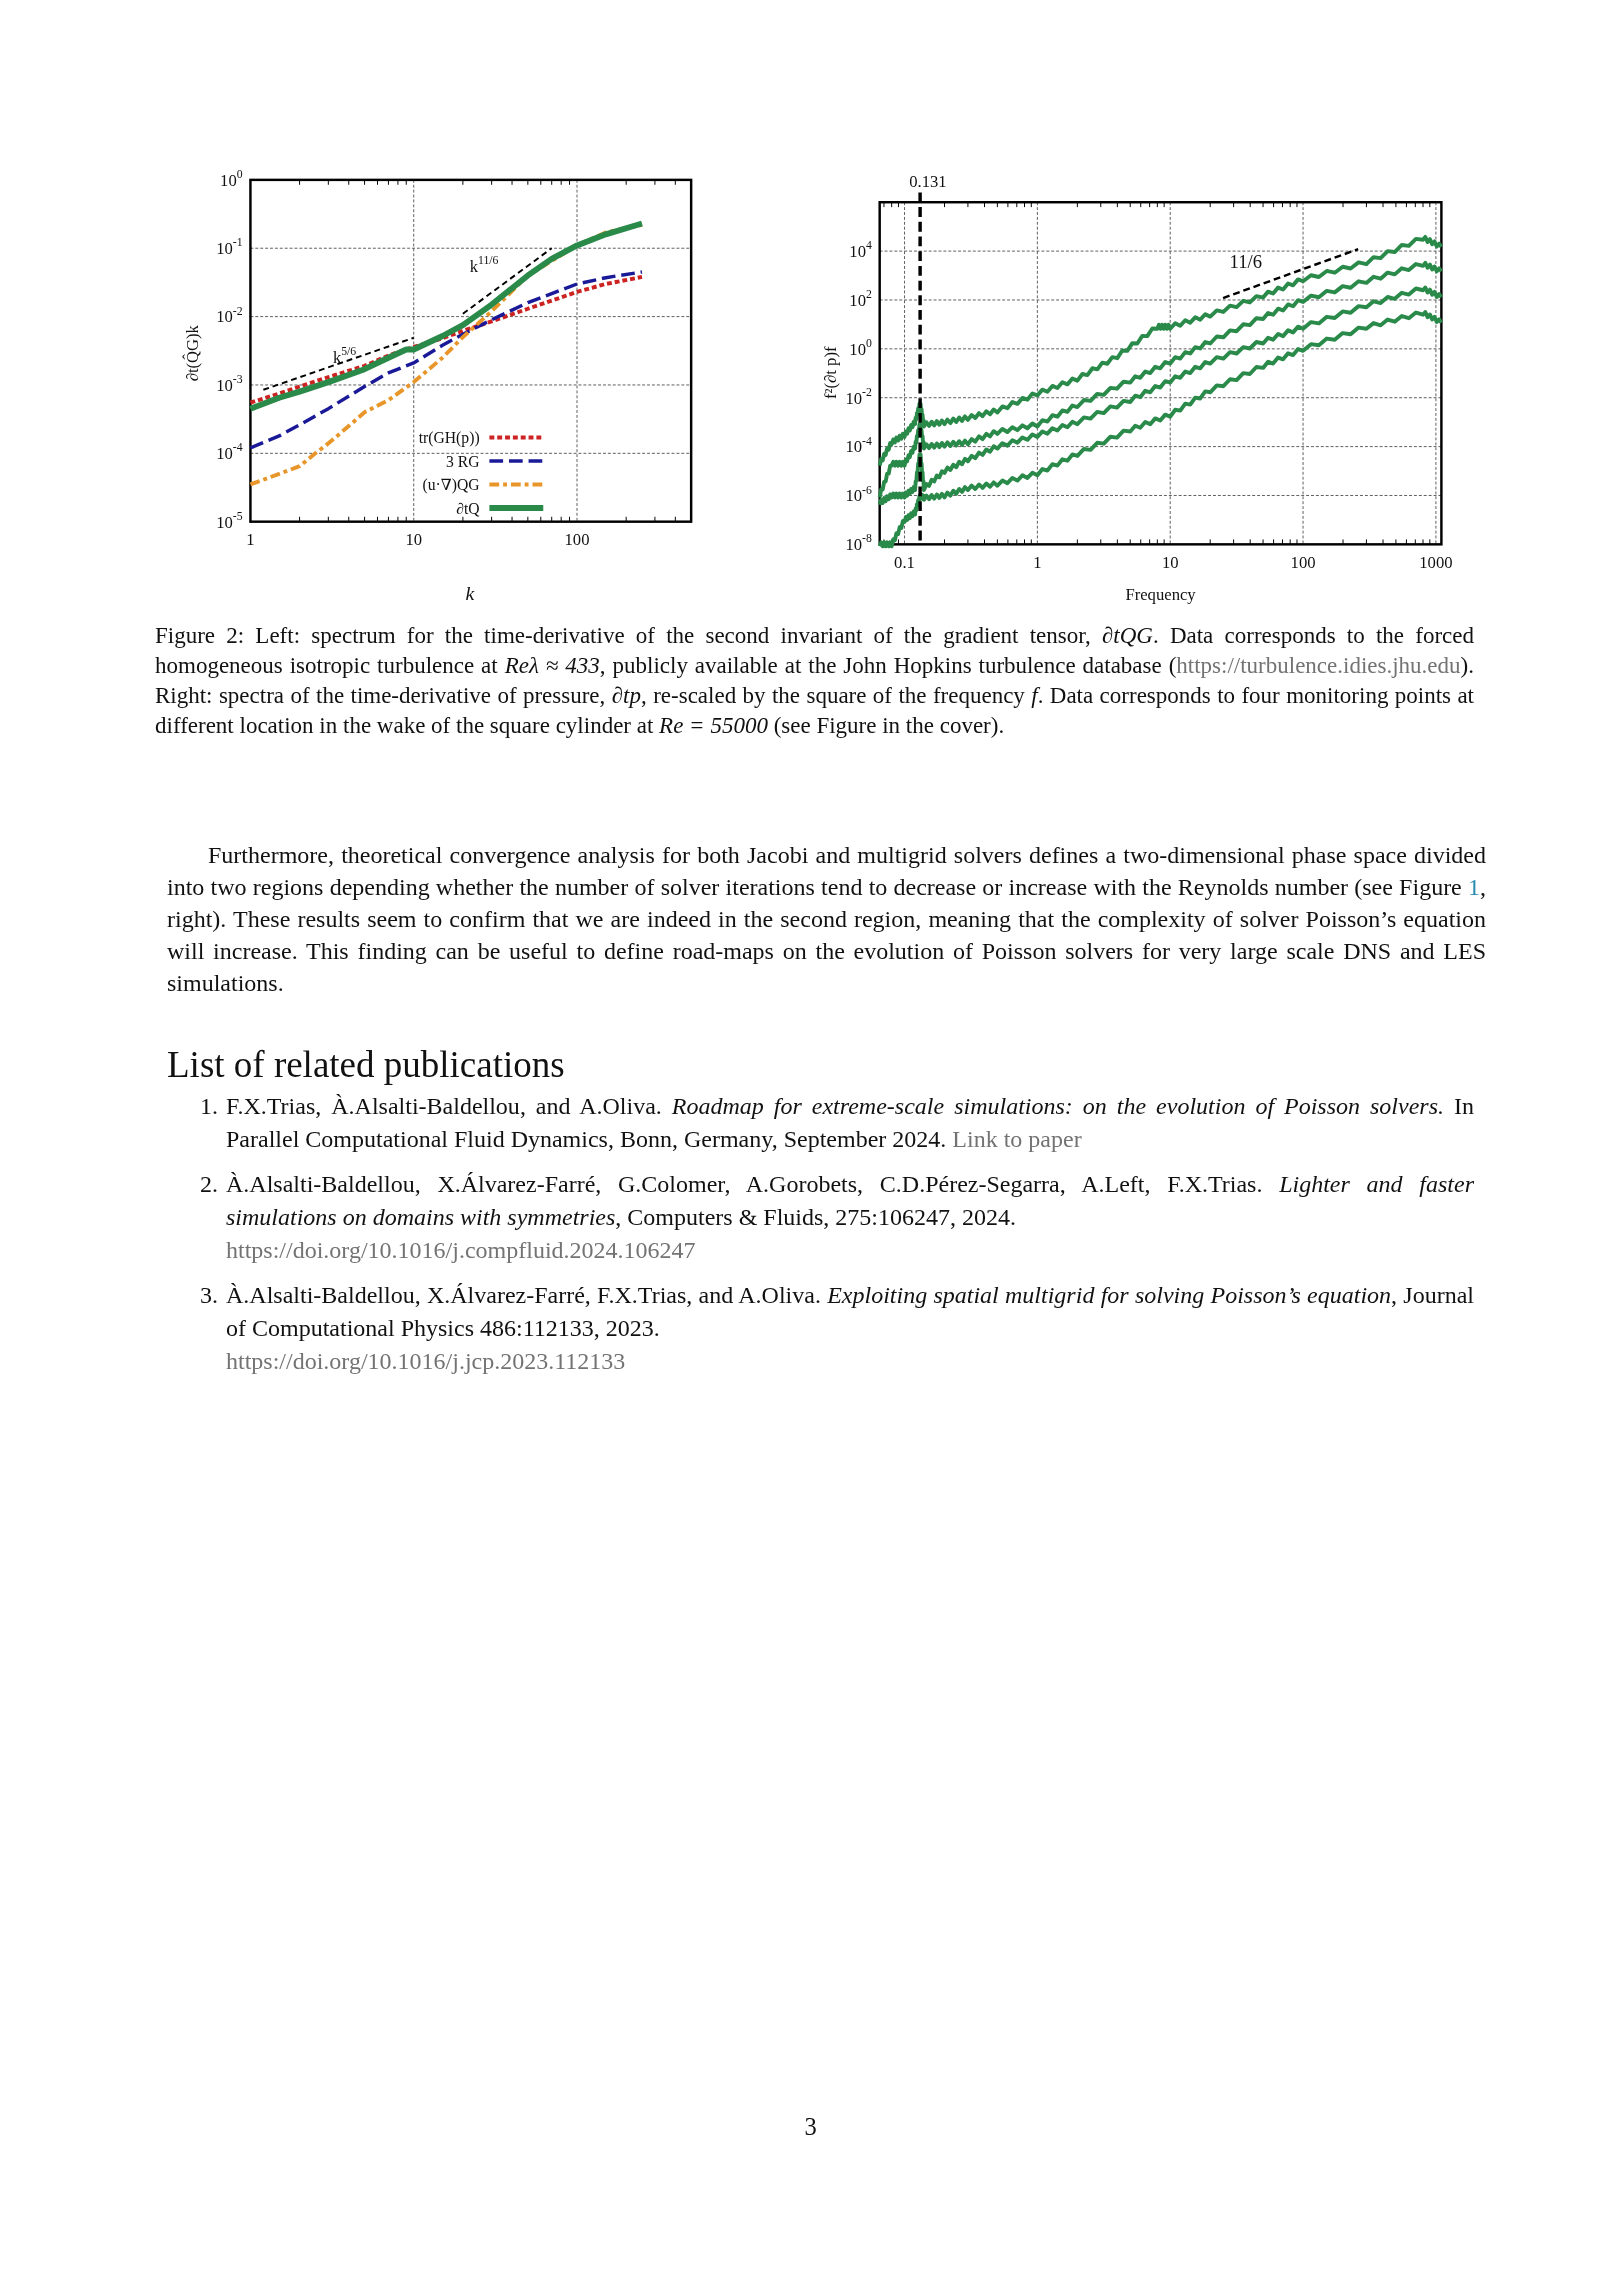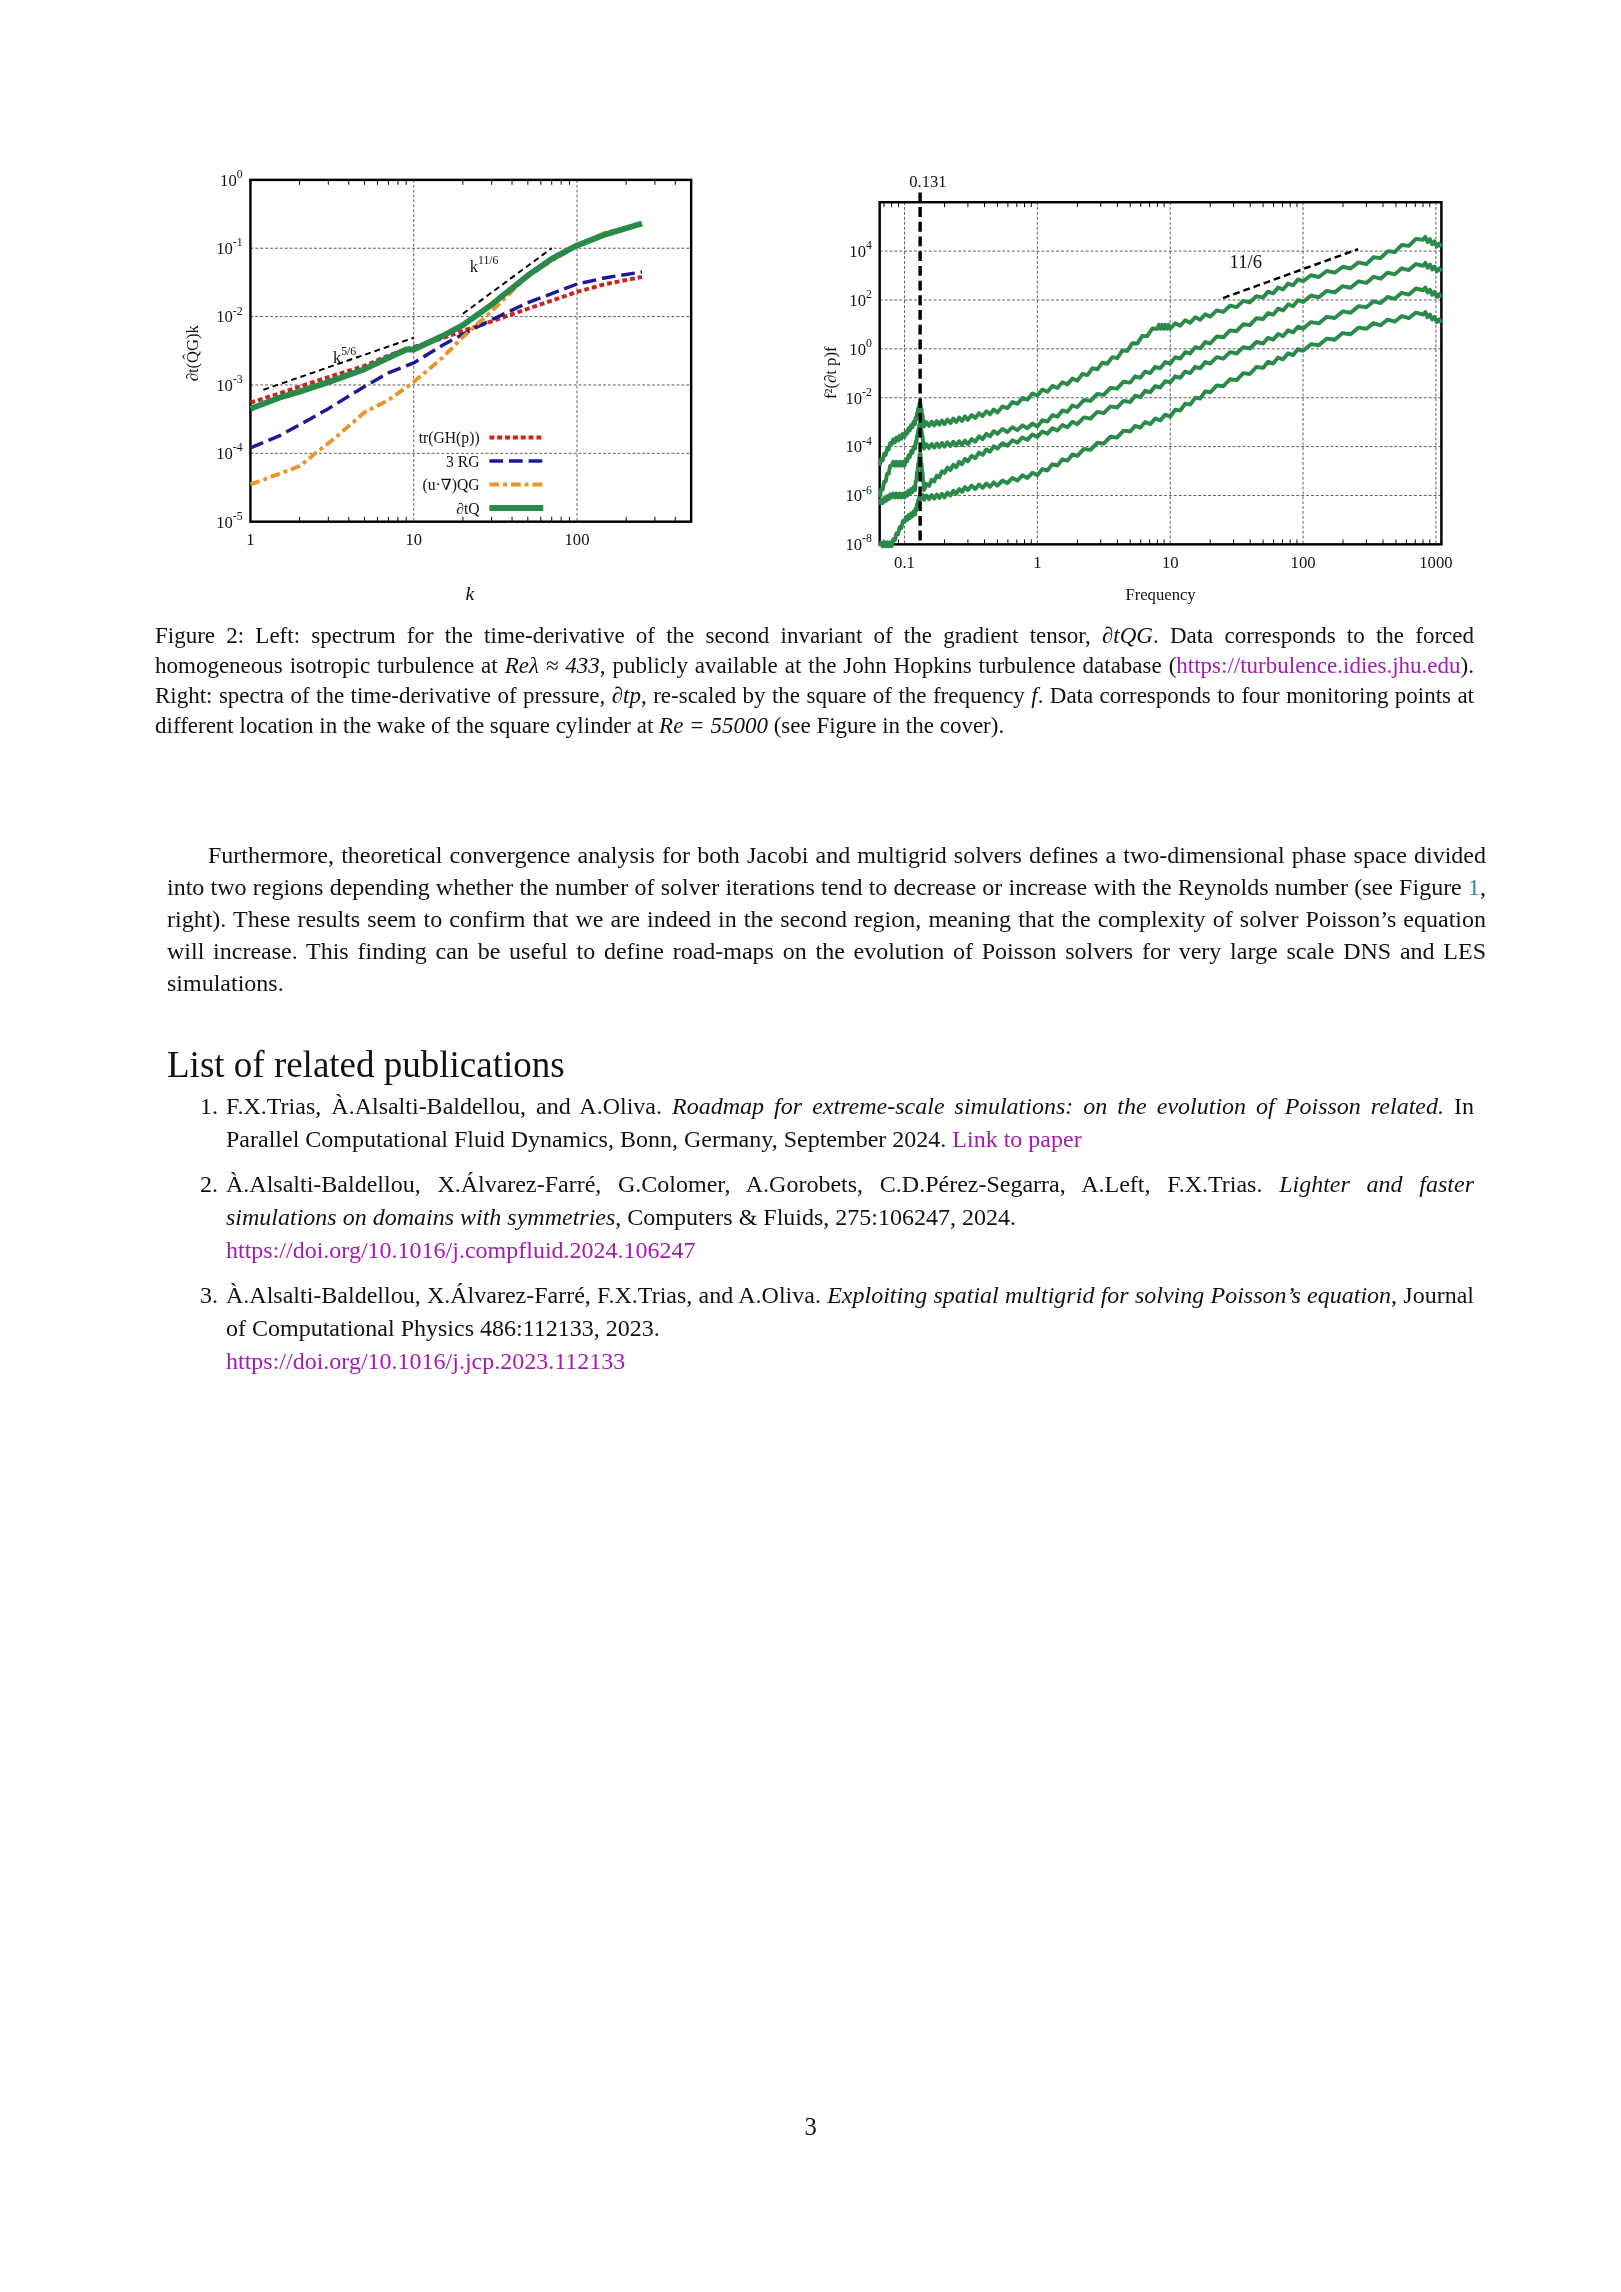--- a/index.html
+++ b/index.html
@@ -1,21 +1,21 @@
 <!DOCTYPE html>
 <html><head>
 <meta charset="utf-8">
 <style>
   html, body { margin: 0; padding: 0; background: #ffffff; }
   body { width: 1621px; height: 2293px; position: relative; font-family: "DejaVu Serif", "Liberation Serif", serif; color: #111; }
   .fig { position: absolute; }
   svg text { font-family: "Liberation Serif", "DejaVu Serif", serif; fill: #111; }
   .caption { position: absolute; left: 155px; top: 621px; width: 1319px; font-family: "Liberation Serif", "DejaVu Serif", serif; font-size: 23px; line-height: 30px; text-align: justify; }
   .para { position: absolute; left: 155px; top: 827px; width: 1319px; font-family: "Liberation Serif", "DejaVu Serif", serif; font-size: 24px; line-height: 32px; text-align: justify; text-indent: 41px; margin: 12px; }
-  .link { color: #a21caf; }
+  .link { color: #737373; }
   .ref { color: #2a8bb0; }
   h2.sec { position: absolute; left: 155px; top: 1031px; margin: 12px; font-family: "Liberation Serif", "DejaVu Serif", serif; font-weight: normal; font-size: 37px; }
   ol.pubs { position: absolute; left: 155px; top: 1090px; width: 1319px; margin: 0; padding: 0 0 0 69px; box-sizing: border-box; font-family: "Liberation Serif", "DejaVu Serif", serif; font-size: 24px; line-height: 33px; text-align: justify; }
   ol.pubs li { margin-bottom: 11.8px; padding-left: 2px; }
   .b { font-weight: normal; }
   .i { font-style: italic; }
   .pagenum { position: absolute; left: 0; width: 1621px; top: 2113px; text-align: center; font-family: "Liberation Serif", "DejaVu Serif", serif; font-size: 24.5px; }
 </style>
 </head>
 <body>
@@ -202,19 +202,19 @@
     <text x="0" y="0" font-size="17" text-anchor="middle" transform="translate(22,220) rotate(-90)">f²(∂t p)f</text>
   </svg>
 
 <div class="caption"><span>Figure 2:</span><span> Left: spectrum for the time-derivative of the second invariant of the gradient tensor, </span><i>∂tQG</i><span>. Data corresponds to the forced homogeneous isotropic turbulence at </span><i>Reλ ≈ 433</i><span>, publicly available at the John Hopkins turbulence database (</span><span class="link">https://turbulence.idies.jhu.edu</span><span>). Right: spectra of the time-derivative of pressure, </span><i>∂tp</i><span>, re-scaled by the square of the frequency </span><i>f</i><span>. Data corresponds to four monitoring points at different location in the wake of the square cylinder at </span><i>Re = 55000</i><span> (see Figure in the cover).</span></div>
 
 <p class="para"><span>Furthermore, theoretical convergence analysis for both Jacobi and multigrid solvers defines a two-dimensional phase space divided into two regions depending whether the number of solver iterations tend to decrease or increase with the Reynolds number (see Figure </span><span class="ref">1</span><span>, right). These results seem to confirm that we are indeed in the second region, meaning that the complexity of solver Poisson’s equation will increase. This finding can be useful to define road-maps on the evolution of Poisson solvers for very large scale DNS and LES simulations.</span></p>
 
 <h2 class="sec">List of related publications</h2>
 
 <ol class="pubs">
-  <li><span class="b">F.X.Trias</span><span>, </span><span class="b">À.Alsalti-Baldellou</span><span>, and A.Oliva. </span><span class="i">Roadmap for extreme-scale simulations: on the evolution of Poisson related.</span><span> In Parallel Computational Fluid Dynamics, Bonn, Germany, September 2024. </span><span class="link">Link to paper</span></li>
+  <li><span class="b">F.X.Trias</span><span>, </span><span class="b">À.Alsalti-Baldellou</span><span>, and A.Oliva. </span><span class="i">Roadmap for extreme-scale simulations: on the evolution of Poisson solvers.</span><span> In Parallel Computational Fluid Dynamics, Bonn, Germany, September 2024. </span><span class="link">Link to paper</span></li>
   <li><span class="b">À.Alsalti-Baldellou</span><span>, X.Álvarez-Farré, G.Colomer, A.Gorobets, C.D.Pérez-Segarra, A.Left, </span><span class="b">F.X.Trias</span><span>. </span><span class="i">Lighter and faster simulations on domains with symmetries</span><span>, Computers &amp; Fluids, 275:106247, 2024. </span><br><span class="link">https://doi.org/10.1016/j.compfluid.2024.106247</span></li>
   <li><span class="b">À.Alsalti-Baldellou</span><span>, X.Álvarez-Farré, </span><span class="b">F.X.Trias</span><span>, and A.Oliva. </span><span class="i">Exploiting spatial multigrid for solving Poisson’s equation</span><span>, Journal of Computational Physics 486:112133, 2023. </span><br><span class="link">https://doi.org/10.1016/j.jcp.2023.112133</span></li>
 </ol>
 
 <div class="pagenum">3</div>
 
 
 </body></html>

